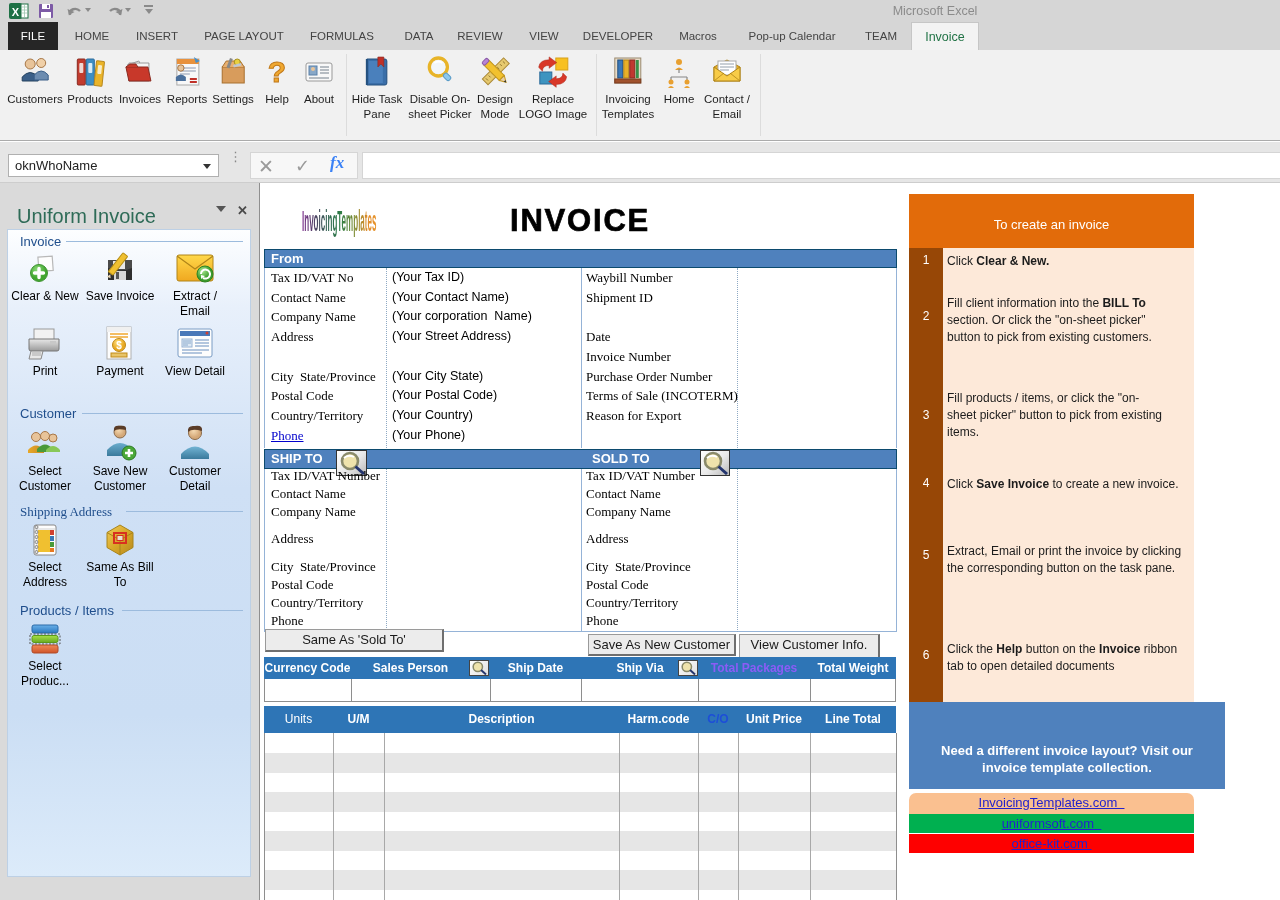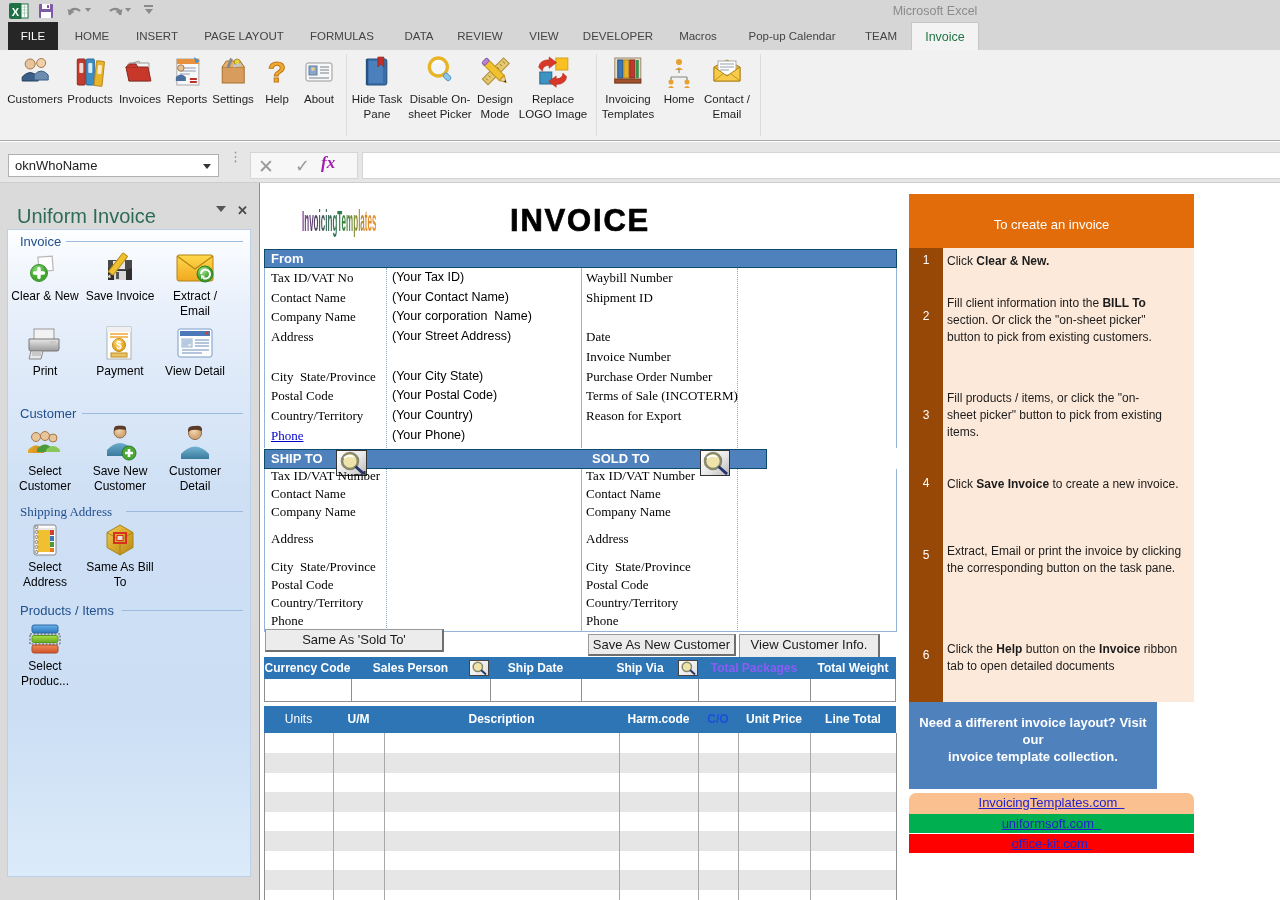--- a/index.html
+++ b/index.html
@@ -41,21 +41,21 @@
 .btn3d{position:absolute;background:#ececec;border:1px solid #9a9a9a;border-right:2px solid #6f6f6f;border-bottom:2px solid #6f6f6f;font-size:13px;color:#1a1a1a;text-align:center;}
 .hcell{position:absolute;text-align:center;}
 #logo{left:302px;top:204px;font-size:30px;font-weight:bold;transform:scaleX(0.268);transform-origin:0 0;white-space:nowrap;background:linear-gradient(90deg,#7b2d8b 0%,#4e4464 18%,#2f6b4f 38%,#2e7d46 52%,#7a8c33 70%,#e08a28 88%,#e8952e 100%);-webkit-background-clip:text;background-clip:text;color:transparent;}
 #invtitle{left:510px;top:203px;width:140px;text-align:center;font-size:31px;font-weight:bold;letter-spacing:1.8px;color:#000;-webkit-text-stroke:0.7px #000;}
 
 #stephead{left:909px;top:194px;width:285px;height:54px;background:#e26b0a;color:#fff;font-size:13px;text-align:center;line-height:62px;}
 #brown{left:909px;top:248px;width:34px;height:454px;background:#974706;}
 #peach{left:943px;top:248px;width:251px;height:454px;background:#fde9d9;}
 .stepnum{position:absolute;left:909px;width:34px;text-align:center;color:#fff;font-size:12px;}
 .steptxt{position:absolute;left:947px;width:242px;font-size:12px;color:#1c1c1c;line-height:17px;}
-#bluebox{left:909px;top:702px;width:248px;height:87px;background:#4f81bd;color:#fff;font-weight:bold;font-size:13px;text-align:center;line-height:17px;padding-top:12px;}
+#bluebox{left:909px;top:702px;width:316px;height:87px;background:#4f81bd;color:#fff;font-weight:bold;font-size:13px;text-align:center;line-height:17px;padding-top:40px;}
 .linkbar{position:absolute;left:909px;width:285px;text-align:center;font-size:13px;line-height:19px;}
 .linkbar span{color:#2222cc;text-decoration:underline;}
 </style></head>
 <body>
 
 <div class="abs" id="titlebar"></div>
 <div class="abs" id="mstitle">Microsoft Excel</div>
 <div class="abs" id="tabrow"></div>
 <div class="tab" id="filetab">FILE</div>
 <div class="tab" style="left:67px;width:50px;">HOME</div>
@@ -202,21 +202,21 @@
       <path d="M4 12 l13 9 l13 -9 v14 h-26 z" fill="#f8cc48" stroke="#b08418"></path>
       <path d="M4 26 l10 -8 M30 26 l-10 -8" stroke="#b08418" stroke-width="0.8"></path>
     </svg>Contact /<br>Email</div>
 <div class="abs" id="fxbar"></div>
 <div class="abs" id="namebox">oknWhoName</div>
 <div class="abs" id="nbarrow"></div>
 <div class="abs" id="fxdots">⋮</div>
 <div class="abs" id="fxbox"></div>
 <div class="abs" style="left:258px;top:155px;font-size:19px;color:#9a9a9a;">✕</div>
 <div class="abs" style="left:295px;top:155px;font-size:18px;color:#9a9a9a;">✓</div>
-<div class="abs" style="left:321px;top:153px;font-size:17px;color:#a21caf;font-family:'Liberation Serif',serif;font-style:italic;font-weight:bold;">fx</div>
+<div class="abs" style="left:330px;top:153px;font-size:17px;color:#3b82f6;font-family:'Liberation Serif',serif;font-style:italic;font-weight:bold;">fx</div>
 <div class="abs" id="fxinput"></div>
 
 <div class="abs" id="pane"></div>
 <div class="abs" id="panetitle">Uniform Invoice</div>
 <div class="abs" style="left:216px;top:206px;width:0;height:0;border-left:5px solid transparent;border-right:5px solid transparent;border-top:6px solid #555;"></div>
 <div class="abs" style="left:237px;top:203px;font-size:13px;color:#4a4a4a;font-weight:bold;">✕</div>
 <div class="abs" id="panel"></div>
 <div class="sechead" style="left:20px;top:234px;">Invoice</div>
 <div class="secline" style="left:66px;top:241px;width:177px;"></div>
 <div class="picon" style="left:44px;top:252px;"><svg width="34" height="34" viewBox="0 0 34 34">
@@ -416,21 +416,21 @@
 
 <div class="bar" style="left:264px;top:249px;width:633px;height:19px;line-height:17px;padding-left:6px;">From</div>
 <div class="abs" style="left:264px;top:268px;width:633px;height:180px;border-left:1px solid #95b3d7;border-right:1px solid #95b3d7;"></div>
 <div class="vline" style="left:386px;top:268px;height:180px;border-left:1px dotted #8ea9c4;"></div>
 <div class="vline" style="left:581px;top:268px;height:180px;background:#95b3d7;"></div>
 <div class="vline" style="left:737px;top:268px;height:180px;border-left:1px dotted #8ea9c4;"></div>
 <div class="abs serif" style="left:271px;top:268px;font-size:13px;line-height:19.7px;">Tax ID/VAT No<br>Contact Name<br>Company Name<br>Address<br><br>City&nbsp; State/Province<br>Postal Code<br>Country/Territory<br><span style="color:#0000cc;text-decoration:underline;">Phone</span></div>
 <div class="abs" style="left:392px;top:268px;font-size:12.5px;line-height:19.7px;">(Your Tax ID)<br>(Your Contact Name)<br>(Your corporation&nbsp; Name)<br>(Your Street Address)<br><br>(Your City State)<br>(Your Postal Code)<br>(Your Country)<br>(Your Phone)</div>
 <div class="abs serif" style="left:586px;top:268px;font-size:13px;line-height:19.7px;">Waybill Number<br>Shipment ID<br><br>Date<br>Invoice Number<br>Purchase Order Number<br>Terms of Sale (INCOTERM)<br>Reason for Export</div>
 
-<div class="bar" style="left:264px;top:449px;width:503px;height:20px;line-height:18px;padding-left:6px;">SHIP TO</div>
+<div class="bar" style="left:264px;top:449px;width:633px;height:20px;line-height:18px;padding-left:6px;">SHIP TO</div>
 <div class="abs" style="left:592px;top:449px;height:20px;line-height:20px;color:#fff;font-weight:bold;font-size:13px;">SOLD TO</div>
 <div class="abs" style="left:336px;top:450px;width:31px;height:26px;background:linear-gradient(135deg,#ffffff 0%,#e8e8e8 55%,#b8b8b8 100%);border:1px solid #333;">
     <svg width="28" height="24" viewBox="0 0 28 24" style="display:block;margin:0 auto;">
       <circle cx="12" cy="10" r="8" fill="#efe3ac" stroke="#8a8a6a" stroke-width="2.6"></circle>
       <path d="M6 7 q4 -4 10 -1" stroke="#fff" stroke-width="1.8" fill="none"></path>
       <path d="M17.5 15.5 L26 23" stroke="#24356e" stroke-width="3"></path>
     </svg>
   </div>
 <div class="abs" style="left:700px;top:450px;width:30px;height:26px;background:linear-gradient(135deg,#ffffff 0%,#e8e8e8 55%,#b8b8b8 100%);border:1px solid #333;">
     <svg width="28" height="24" viewBox="0 0 28 24" style="display:block;margin:0 auto;">

